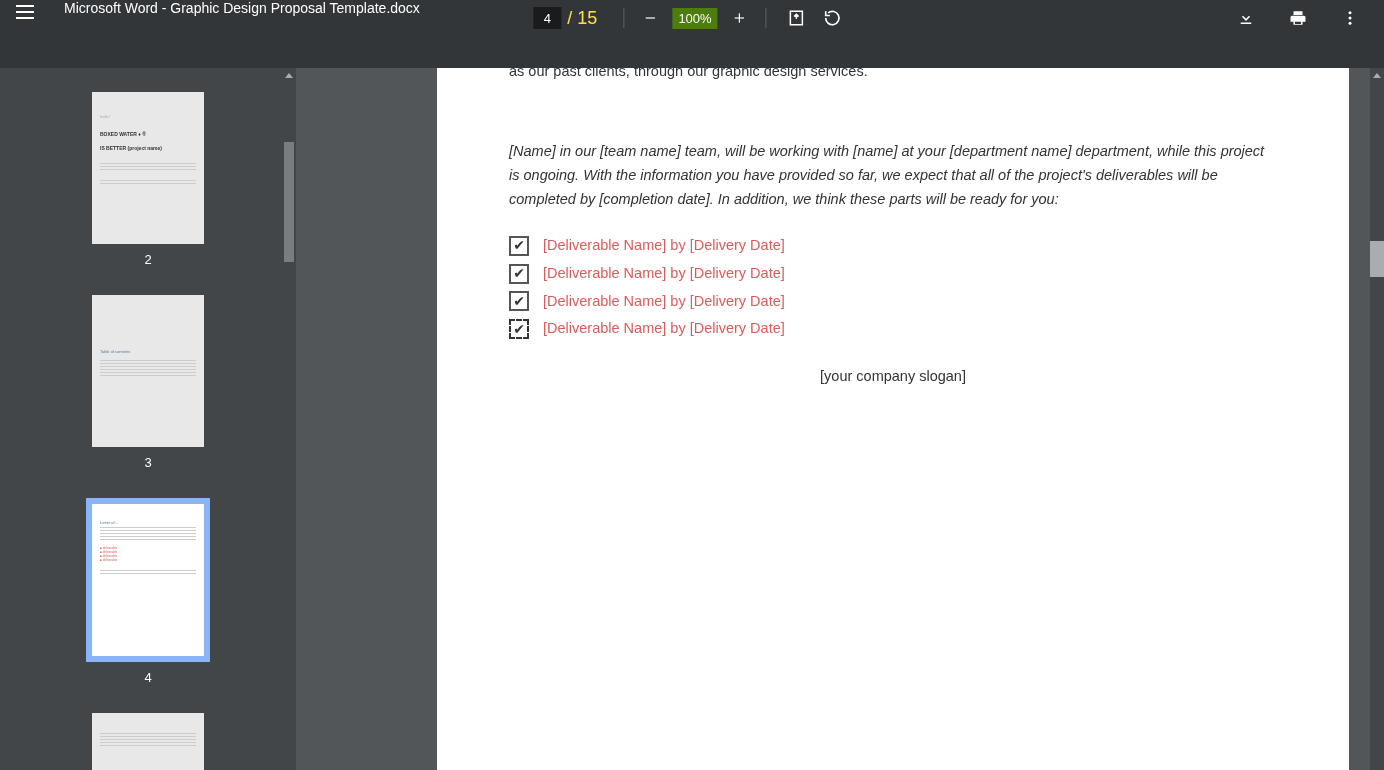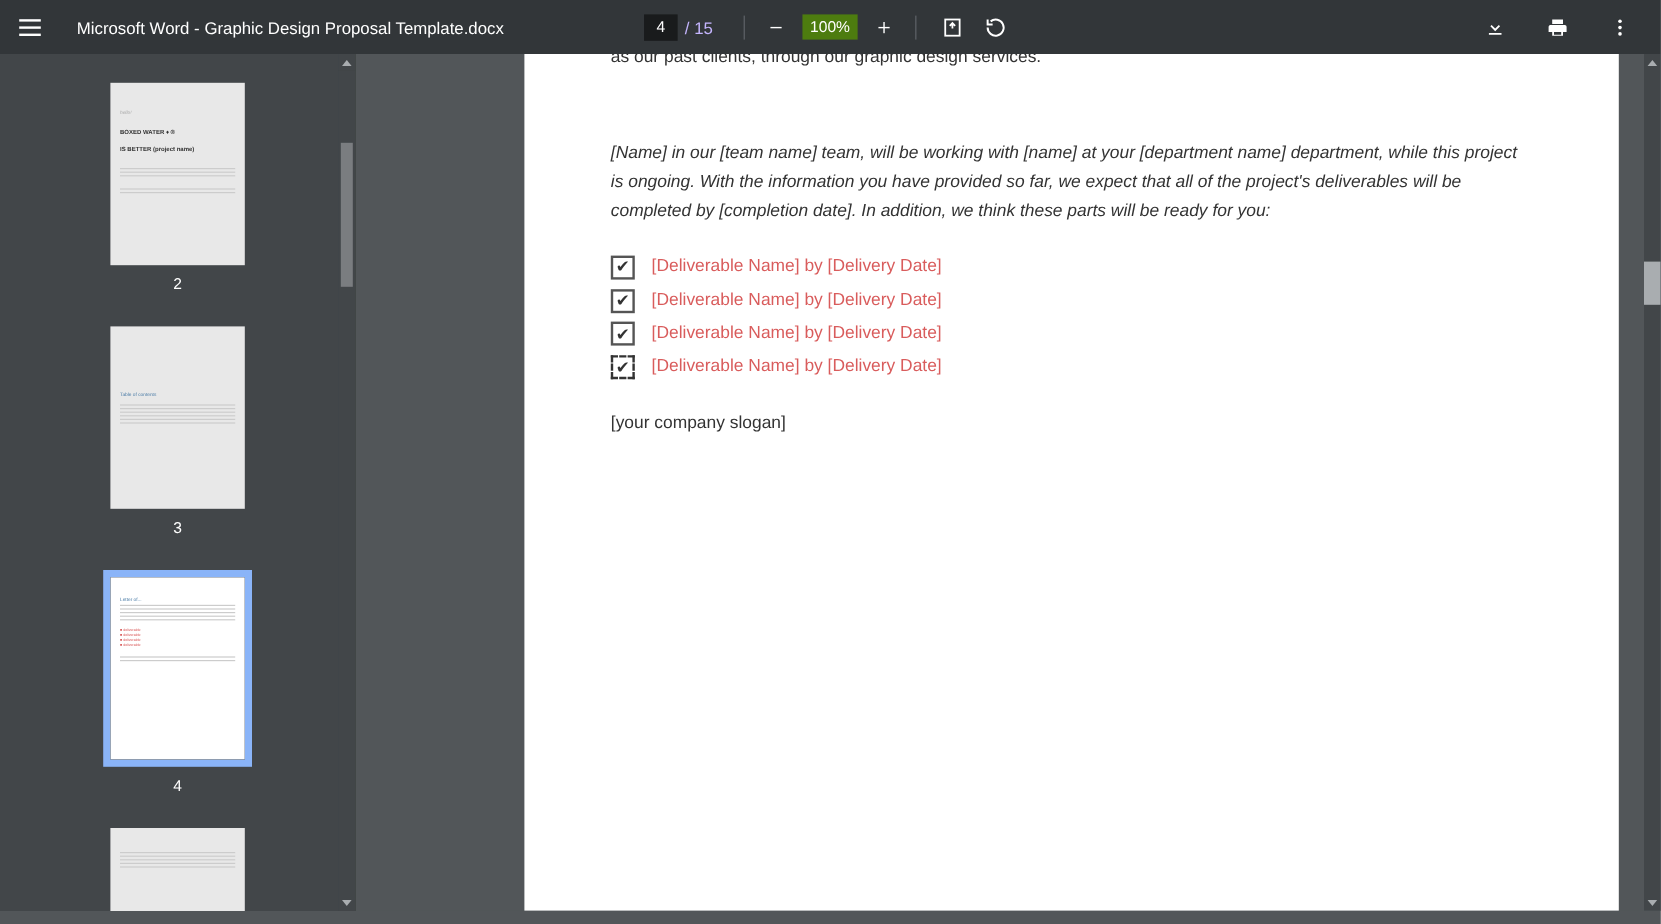--- a/index.html
+++ b/index.html
@@ -4,24 +4,24 @@
 <style>
 * { margin: 0; padding: 0; box-sizing: border-box; }
 body {
   font-family: Arial, sans-serif;
   background: #525659;
   overflow: hidden;
   width: 1384px;
   height: 770px;
 }
 .toolbar {
-  height: 45px;
+  height: 68px;
   background: #323639;
   display: flex;
-  align-items: center;
+  align-items: flex-start;
   padding: 0 16px;
   color: #fff;
   position: relative;
 }
 .menu-icon { width: 24px; height: 24px; cursor: pointer; display: flex; flex-direction: column; justify-content: center; gap: 4px; }
 .menu-icon span { height: 2px; background: #fff; width: 18px; }
 .doc-title { margin-left: 24px; font-size: 14px; color: #fff; }
 .center-controls {
   position: absolute;
   left: 50%;
@@ -32,21 +32,21 @@
 }
 .page-input {
   background: #191b1c;
   color: #fff;
   border: none;
   width: 28px;
   height: 22px;
   text-align: center;
   font-size: 13px;
 }
-.page-total { color: #c4b5fd; font-size: 14px; margin-left: 6px; margin-right: 14px; }
+.page-total { color: #fde047; font-size: 18px; margin-left: 6px; margin-right: 14px; }
 .divider { width: 1px; height: 20px; background: #5f6368; margin: 0 12px; }
 .zoom-btn { width: 28px; height: 28px; display: flex; align-items: center; justify-content: center; cursor: pointer; color: #fff; font-size: 18px; }
 .zoom-level {
   background: #4d7c0f;
   color: #fff;
   font-size: 13px;
   padding: 3px 6px;
   margin: 0 8px;
 }
 .tool-icon { width: 36px; height: 36px; display: flex; align-items: center; justify-content: center; cursor: pointer; }
@@ -146,21 +146,21 @@
   border: 2px solid #555;
   display: flex;
   align-items: center;
   justify-content: center;
   font-size: 14px;
   flex-shrink: 0;
 }
 .checkbox.dashed { border-style: dashed; border-color: #333; }
 .check-text { color: #d95c5c; }
 .para2 { margin-top: 56px; }
-.slogan { margin-top: 24px; }
+.slogan { margin-top: 24px; text-align: center; }
 .content-scrollbar {
   position: absolute;
   right: 0;
   top: 0;
   width: 14px;
   height: 100%;
   background: #424649;
 }
 .content-scrollbar .sb-arrow {
   height: 14px;

